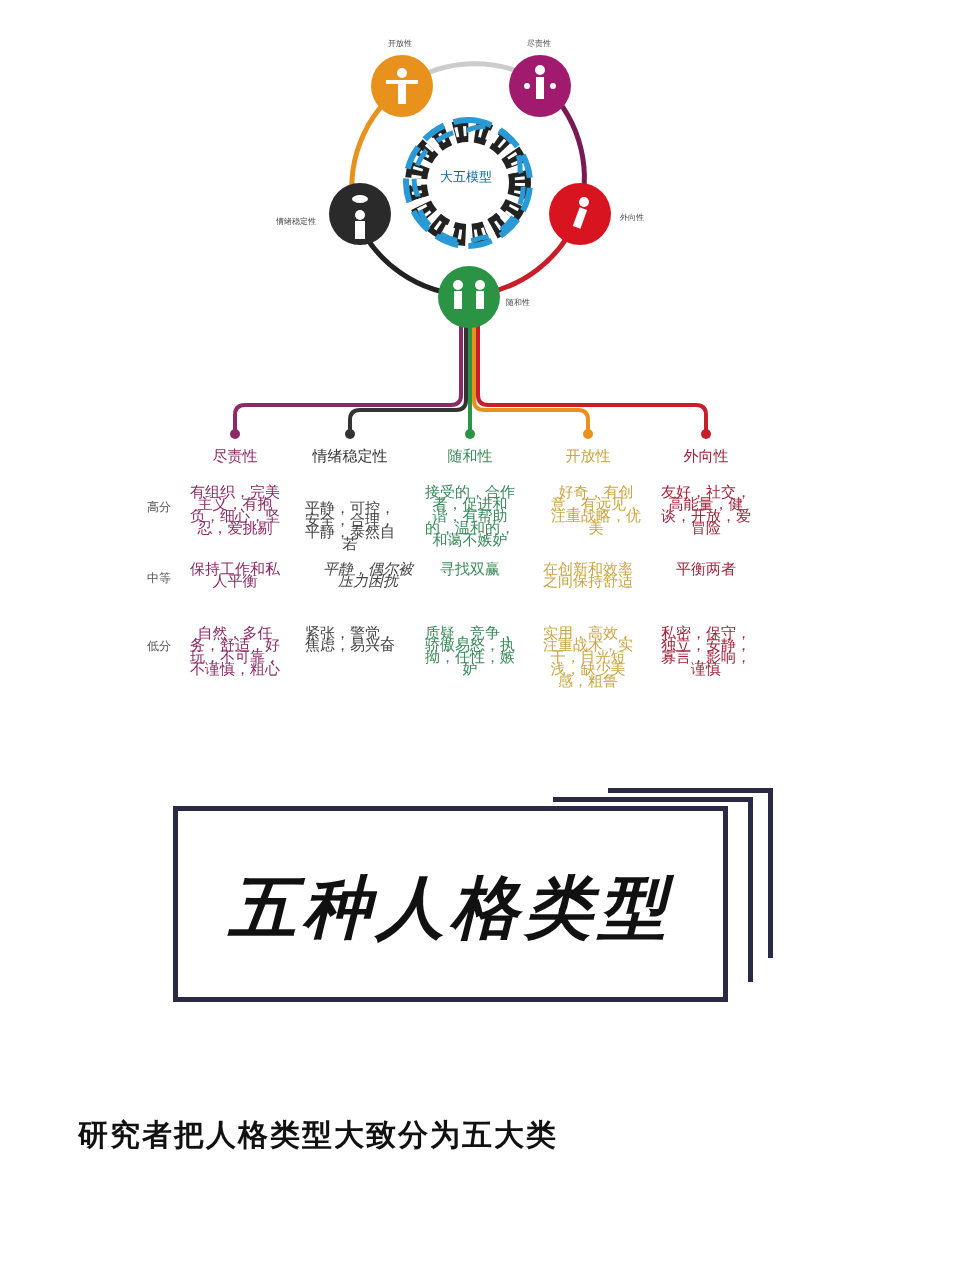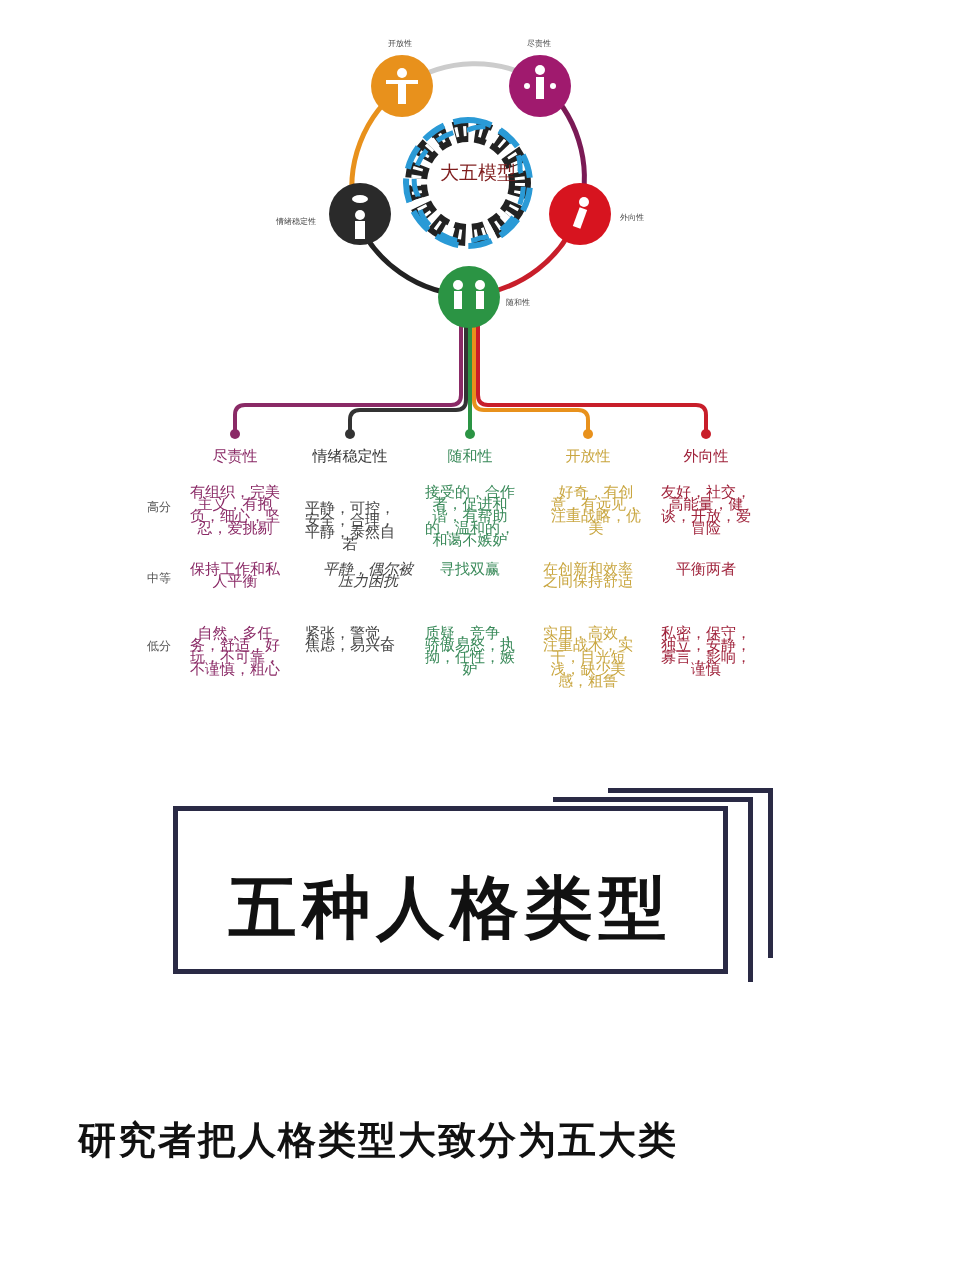--- a/index.html
+++ b/index.html
@@ -5,21 +5,21 @@
   html,body{margin:0;padding:0;background:#ffffff;}
   body{width:961px;height:1280px;position:relative;overflow:hidden;font-family:"DejaVu Sans",sans-serif;}
   .abs{position:absolute;}
   .tiny{font-size:8px;color:#444;white-space:nowrap;}
   .head{font-size:15px;text-align:center;width:120px;}
   .cell{font-size:15px;line-height:12px;text-align:center;width:100px;}
   .rowlabel{font-size:12px;color:#555;width:30px;text-align:center;}
   .box-main{border:5px solid #2a2a45;background:#fff;box-sizing:border-box;}
   .frame{border-top:5px solid #2a2a45;border-right:5px solid #2a2a45;box-sizing:border-box;}
   .title{font-family:"DejaVu Serif",serif;font-weight:bold;font-size:68px;letter-spacing:6px;color:#111;text-align:center;}
-  .subtitle{font-family:"DejaVu Serif",serif;font-weight:bold;font-size:38px;color:#111;letter-spacing:2px;}
+  .subtitle{font-family:"DejaVu Serif",serif;font-weight:bold;font-size:30px;color:#111;letter-spacing:2px;}
 </style>
 </head>
 <body>
 
 <svg class="abs" style="left:0;top:0" width="961" height="470" viewBox="0 0 961 470">
 
   <path d="M405 85 A125 125 0 0 1 540 82" stroke="#cccccc" stroke-width="5" fill="none"></path>
   <path d="M540 82 A125 125 0 0 1 580 210" stroke="#7a1a55" stroke-width="5" fill="none"></path>
   <path d="M580 210 A125 125 0 0 1 470 295" stroke="#c81e2a" stroke-width="5" fill="none"></path>
   <path d="M470 295 A125 125 0 0 1 355 215" stroke="#222" stroke-width="5" fill="none"></path>
@@ -64,21 +64,21 @@
     <circle cx="360" cy="215" r="5"></circle>
       <rect x="355" y="221" width="10" height="18"></rect>
       <ellipse cx="360" cy="199" rx="8" ry="4"></ellipse>
     <circle cx="458" cy="285" r="5"></circle>
       <circle cx="480" cy="285" r="5"></circle>
       <rect x="454" y="291" width="8" height="18"></rect>
       <rect x="476" y="291" width="8" height="18"></rect>
   </g>
 </svg>
 
-<div class="abs" style="left:440px;top:160px;font-size:19px;color:#7f1d1d;">大五模型</div>
+<div class="abs" style="left:440px;top:168px;font-size:13px;color:#0369a1;">大五模型</div>
 <div class="abs tiny" style="left:388px;top:38px;">开放性</div>
 <div class="abs tiny" style="left:527px;top:38px;">尽责性</div>
 <div class="abs tiny" style="left:620px;top:212px;">外向性</div>
 <div class="abs tiny" style="left:506px;top:297px;">随和性</div>
 <div class="abs tiny" style="left:276px;top:216px;">情绪稳定性</div>
 
 <div class="abs head" style="left:175px;top:447px;color:#8a2a66;">尽责性</div>
 <div class="abs head" style="left:290px;top:447px;color:#333;">情绪稳定性</div>
 <div class="abs head" style="left:410px;top:447px;color:#3a8a5a;">随和性</div>
 <div class="abs head" style="left:528px;top:447px;color:#c9a640;">开放性</div>
@@ -101,17 +101,17 @@
 <div class="abs cell" style="left:656px;top:563px;color:#a0243c;">平衡两者</div>
 
 <div class="abs cell" style="left:185px;top:627px;color:#8a2a66;">自然，多任务，舒适，好玩，不可靠，不谨慎，粗心</div>
 <div class="abs cell" style="left:300px;top:627px;color:#444;">紧张，警觉，焦虑，易兴奋</div>
 <div class="abs cell" style="left:420px;top:627px;color:#3a8a5a;">质疑，竞争，骄傲易怒，执拗，任性，嫉妒</div>
 <div class="abs cell" style="left:538px;top:627px;color:#c9a640;">实用，高效，注重战术，实干，目光短浅，缺少美感，粗鲁</div>
 <div class="abs cell" style="left:656px;top:627px;color:#a0243c;">私密，保守，独立，安静，寡言，影响，谨慎</div>
 
 <div class="abs frame" style="left:608px;top:788px;width:165px;height:170px;"></div>
 <div class="abs frame" style="left:553px;top:797px;width:200px;height:185px;"></div>
-<div class="abs box-main" style="left:173px;top:806px;width:555px;height:168px;">
+<div class="abs box-main" style="left:173px;top:806px;width:555px;height:196px;font-style:italic;">
   <div class="title" style="line-height:192px;">五种人格类型</div>
 </div>
 
 <div class="abs subtitle" style="left:78px;top:1115px;">研究者把人格类型大致分为五大类</div>
 
 </body></html>

